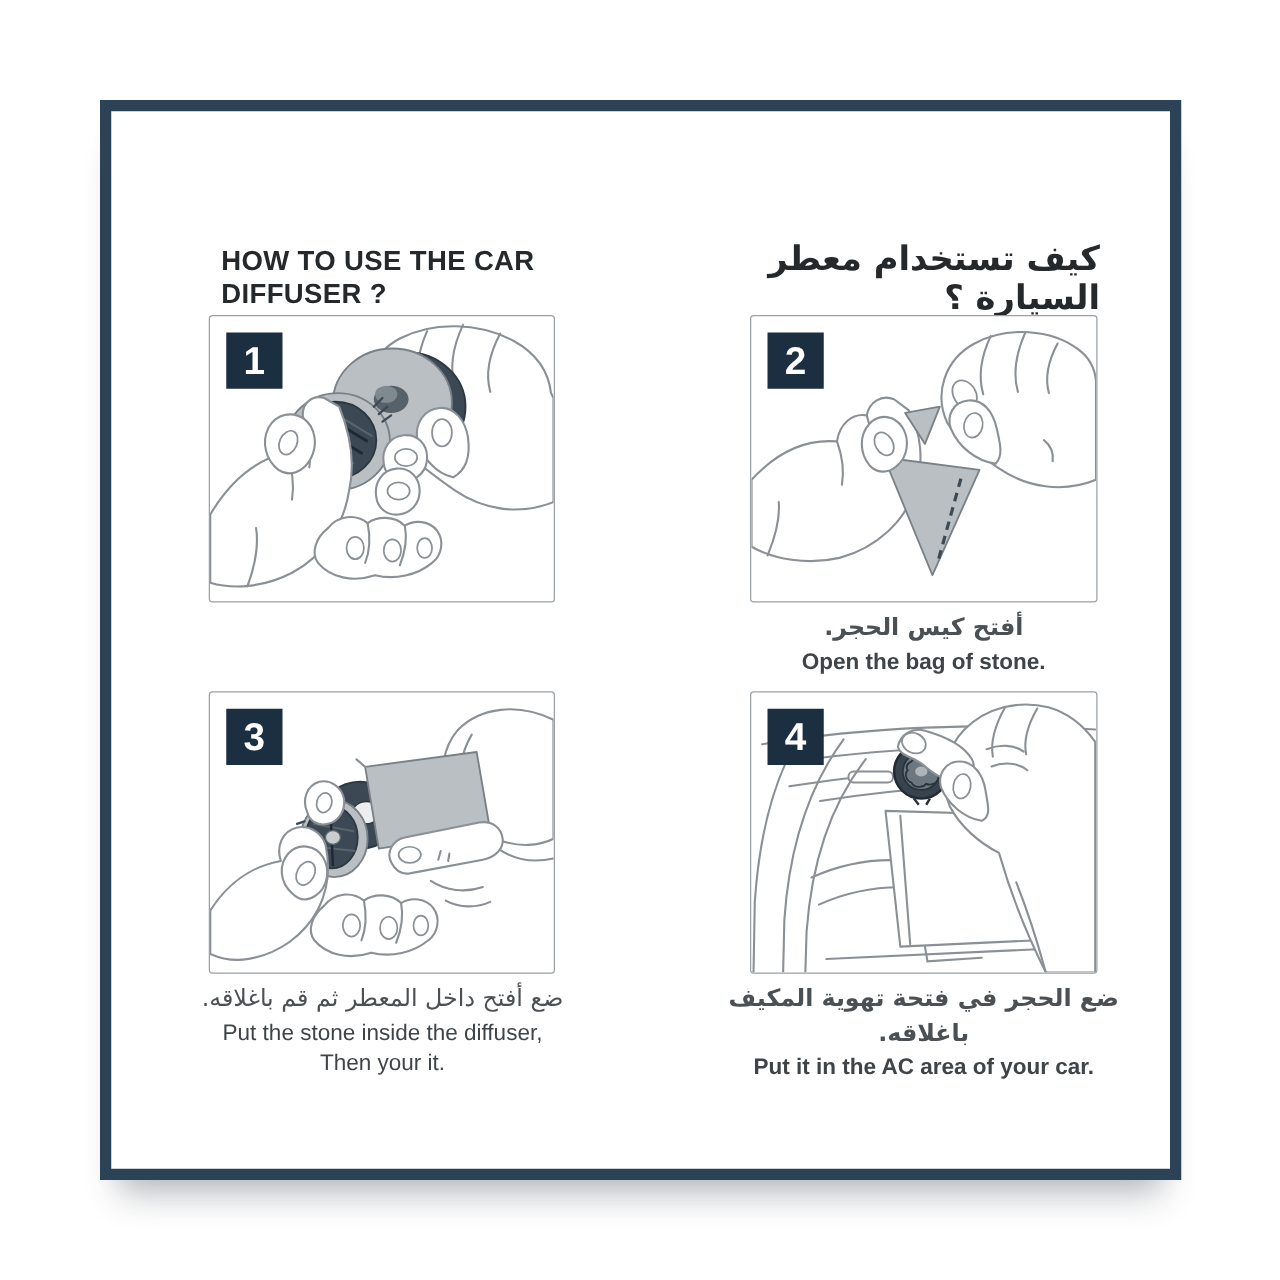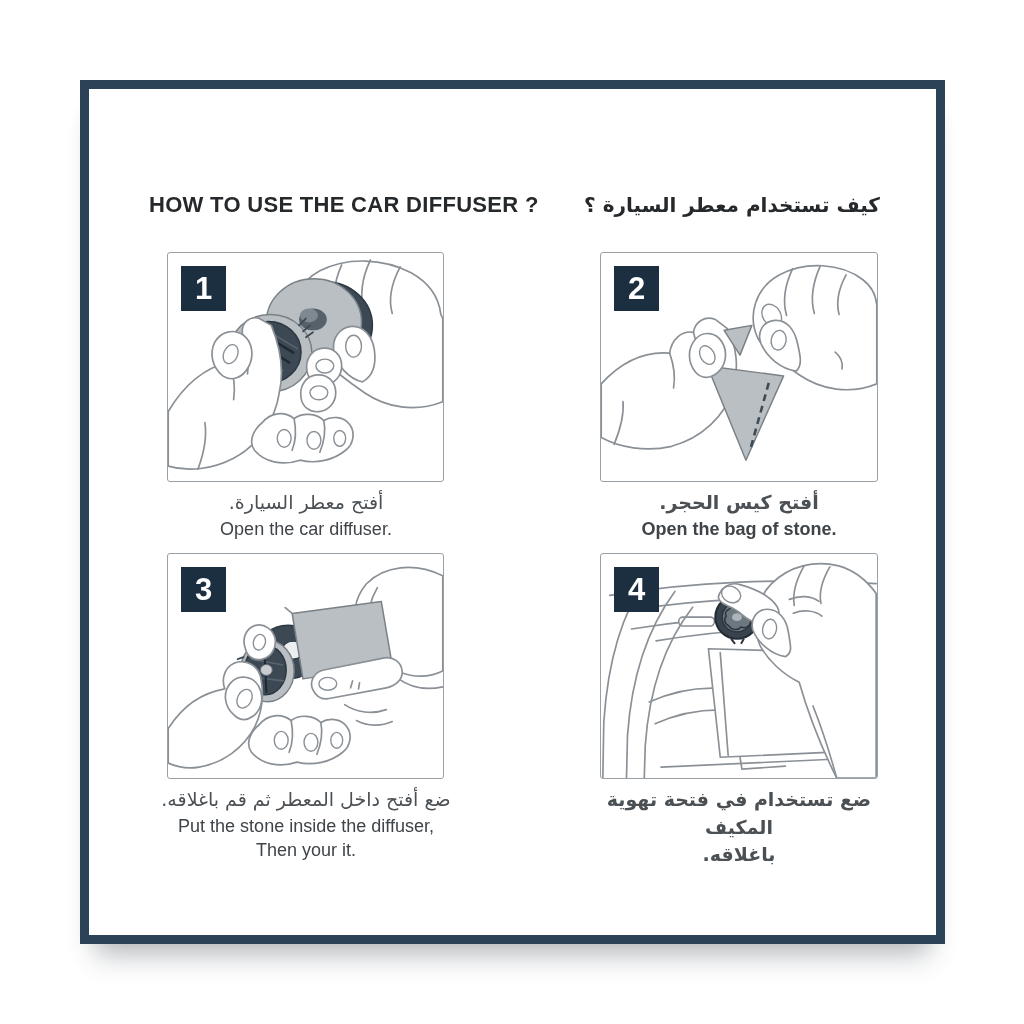--- a/index.html
+++ b/index.html
@@ -7,29 +7,29 @@
     width:1024px;height:1024px;position:relative;overflow:hidden;
     font-family:"Liberation Sans","DejaVu Sans",sans-serif;
   }
   .card{
     position:absolute;left:80px;top:80px;width:865px;height:864px;
     background:#ffffff;border:9px solid var(--card-border,#2c4257);
     box-sizing:border-box;
     box-shadow:0 28px 26px -16px rgba(45,55,66,.30), 0 10px 20px -12px rgba(45,55,66,.12);
   }
   .title-row{
-    position:absolute;left:60px;right:56px;top:103px;
+    position:absolute;left:88px;right:56px;top:103px;
     display:flex;justify-content:space-between;align-items:baseline;
   }
   .title-en{
     margin:0;font-size:22px;font-weight:700;color:var(--title-text,#26292c);
     letter-spacing:.3px;font-family:"Liberation Sans",sans-serif;
   }
   .title-ar{
-    margin:0;font-size:20px;font-weight:700;color:var(--title-text,#26292c);
+    margin:0;font-size:27px;font-weight:700;color:var(--title-text,#26292c);
     font-family:"DejaVu Sans",sans-serif;direction:rtl;
   }
   .step{position:absolute;width:277px;}
   .step-1{left:78px;top:163px;}
   .step-2{left:511px;top:163px;width:278px;}
   .step-3{left:78px;top:464px;}
   .step-4{left:511px;top:464px;width:278px;}
   .panel{
     position:relative;width:100%;height:230px;background:#fff;
     border:1.5px solid var(--panel-border,#9aa1a6);border-radius:3px;
@@ -116,26 +116,20 @@
           <path class="skin" d="M95,171 C103,161 117,159 127,167 C135,161 149,161 157,169 C165,164 177,165 183,173 C189,181 187,193 179,199 C167,209 149,213 133,209 C115,215 97,211 87,199 C81,191 85,179 95,171 Z"></path>
           <ellipse class="nail" cx="117" cy="187" rx="7" ry="9"></ellipse>
           <ellipse class="nail" cx="147" cy="189" rx="7" ry="9"></ellipse>
           <ellipse class="nail" cx="173" cy="187" rx="6" ry="8"></ellipse>
           <path class="ln" d="M127,167 C129,177 129,189 125,199"></path>
           <path class="ln" d="M157,169 C159,179 157,191 153,201"></path>
           <path class="ln" d="M30,218 C37,199 39,184 37,171"></path>
         </g>
       </svg>
     </div>
-    <div class="caption">
-      <div class="cap-ar">أفتح معطر السيارة.</div>
-      <div class="cap-ar"></div>
-      <div class="cap-en">Open the car diffuser.</div>
-      <div class="cap-en"></div>
-    </div>
   </div>
 
   <div class="step step-2">
     <div class="panel">
       <div class="badge">2</div>
       <svg viewBox="0 0 278 230" role="img" aria-label="Two hands tearing open the bag of stone along the dashed line">
         <g>
           <path class="skin" d="M158,86 C147,62 156,35 180,22 C206,8 242,10 264,27 C272,33 277,42 278,52 L278,132 C251,143 222,138 200,123 C181,110 165,99 158,86 Z"></path>
           <path class="ln" d="M193,16 C185,33 183,49 187,63"></path>
           <path class="ln" d="M221,13 C213,31 211,47 215,61"></path>
@@ -267,19 +261,20 @@
           <path class="skin" d="M118,44 C120,34 130,28 140,31 C158,36 172,44 178,54 C182,62 178,71 169,72 C159,73 148,67 139,59 C131,52 120,52 118,44 Z"></path>
           <ellipse class="nail" cx="131" cy="41" rx="8" ry="10" transform="rotate(-65 131 41)"></ellipse>
           <path class="skin" d="M186,104 C172,102 158,90 153,77 C150,66 157,56 168,56 C179,56 187,66 189,79 C191,92 194,100 186,104 Z"></path>
           <ellipse class="nail" cx="170" cy="76" rx="7" ry="10" transform="rotate(10 170 76)"></ellipse>
           <path class="ln" d="M190,46 C200,42 212,42 220,48"></path>
           <path class="ln" d="M194,60 C204,56 216,57 223,63"></path>
         </g>
       </svg>
     </div>
     <div class="caption">
-      <div class="cap-ar">ضع تستخدام في فتحة تهوية المكيف</div>
+      <div class="cap-ar">ضع الحجر في فتحة تهوية المكيف</div>
       <div class="cap-ar">باغلاقه.</div>
+      <div class="cap-en">Put it in the AC area of your car.</div>
       <div class="cap-en"></div>
     </div>
   </div>
 
 </div>
 
 </body></html>

